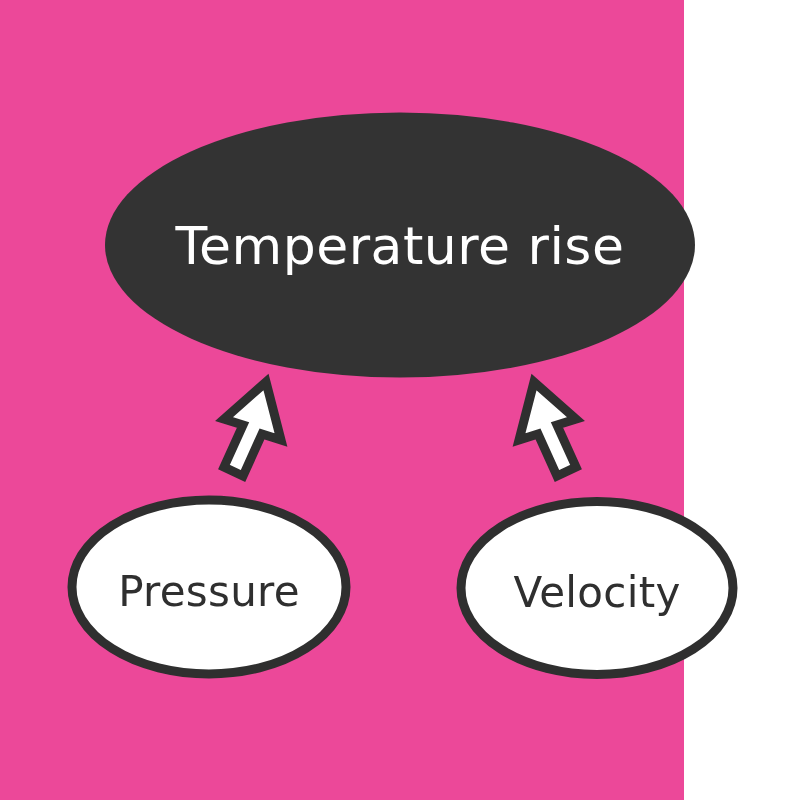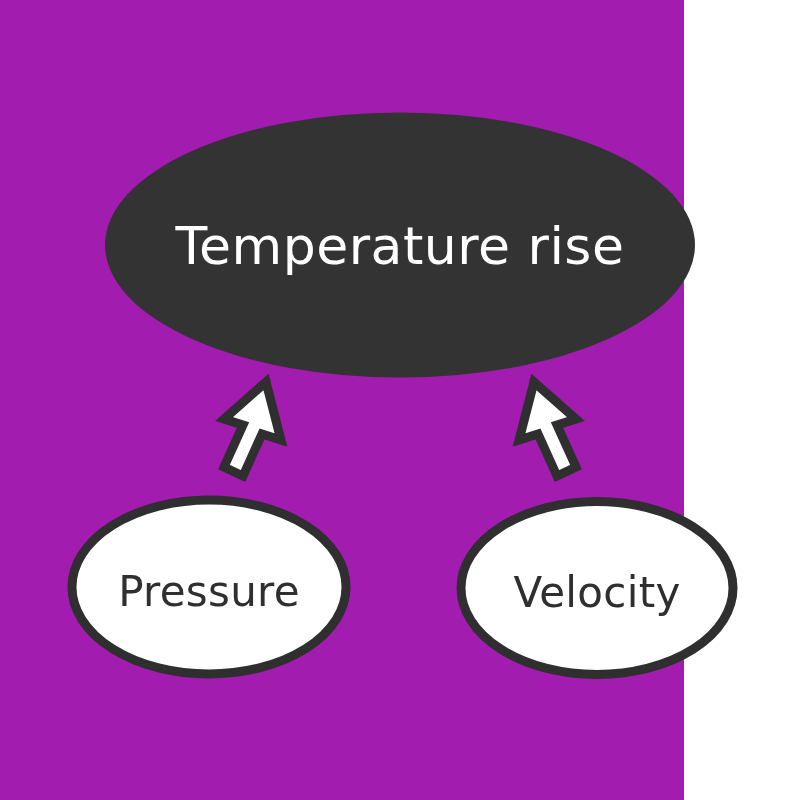--- a/index.html
+++ b/index.html
@@ -10,21 +10,21 @@
     width: 800px;
     height: 800px;
     background: #ffffff;
     font-family: "DejaVu Sans", sans-serif;
     overflow: hidden;
   }
   #diagram-canvas {
     position: relative;
     width: 684px;
     height: 800px;
-    background: #a21caf;
+    background: #ec4899;
   }
   svg.diagram-svg {
     position: absolute;
     top: 0;
     left: 0;
     width: 800px;
     height: 800px;
     display: block;
   }
   .node-label {

